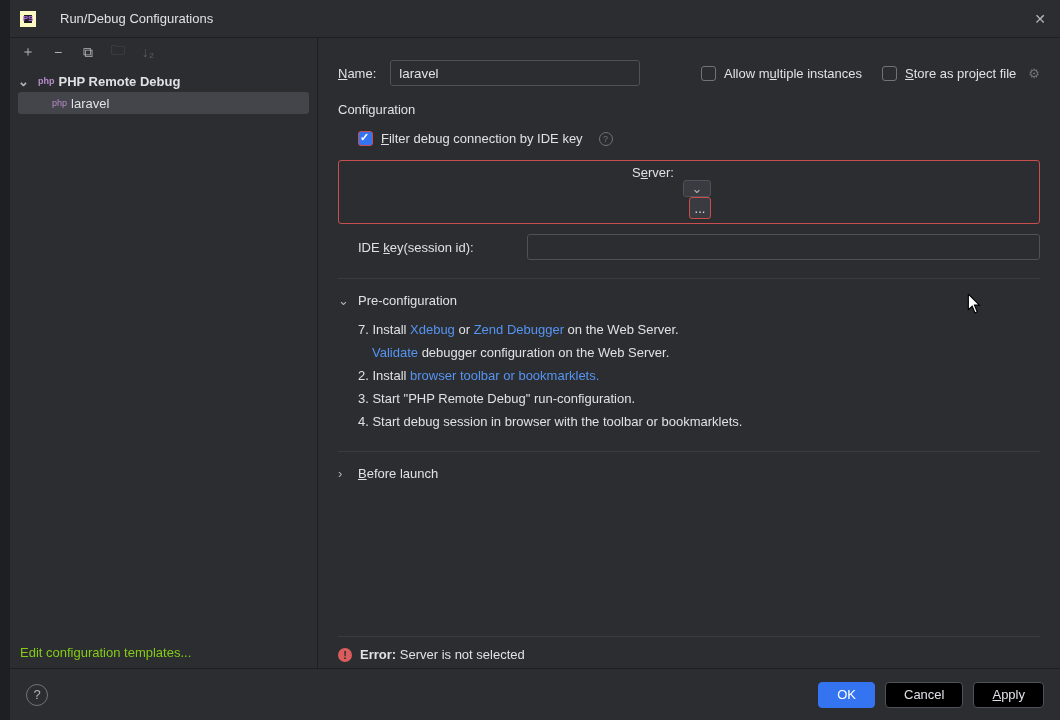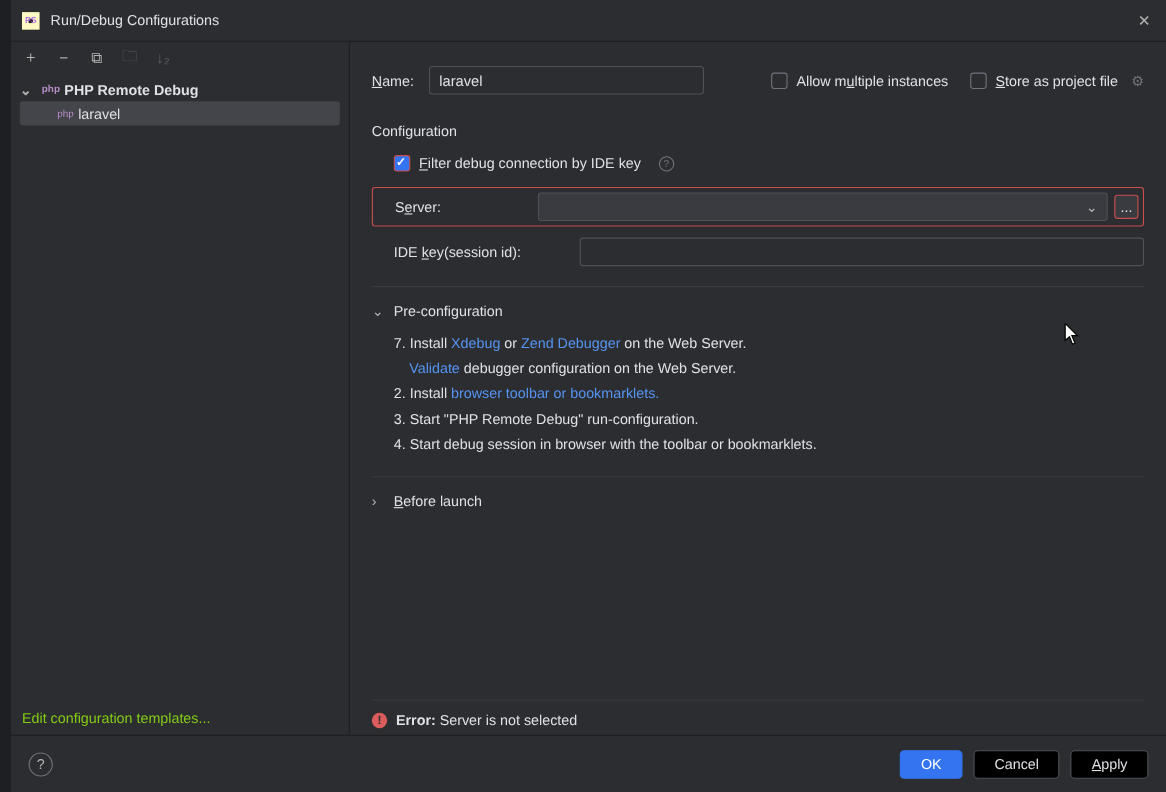--- a/index.html
+++ b/index.html
@@ -18,22 +18,22 @@
     }
     .titlebar {
       position: absolute; left: 10px; top: 0; right: 0; height: 38px;
       background: #2b2d30;
       display: flex; align-items: center;
       padding: 0 10px;
       border-bottom: 1px solid #1e1f22;
     }
     .titlebar .ps-icon {
       width: 16px; height: 16px; background: #1e1f22;
-      border: 6px solid #fef9c3;
-      margin-right: 10px;
+      border: 4px solid #fef9c3;
+      margin-right: 24px;
       display:flex;align-items:center;justify-content:center;
       font-size:8px;font-weight:bold;color:#b971e8;
     }
     .titlebar .title { flex: 1; }
     .titlebar .close { color:#b4b4b4; font-size:14px; cursor:pointer; padding:0 4px;}
     .sidebar {
       position: absolute; left: 10px; top: 38px; width: 308px; bottom: 52px;
       background: #2b2d30;
       border-right: 1px solid #1e1f22;
       display:flex; flex-direction:column;
@@ -50,40 +50,40 @@
     .tree-node.child { background:#43454a; border-radius:3px; padding-left:34px;}
     .tree-node.parent .chev { width:20px; color:#b4b4b4;}
     .tree-node .cfg-icon { font-size:9px; color:#b88dca; margin-right:4px; }
     .sb-footer { padding: 8px 10px; }
     .sb-footer a { color:#84cc16; cursor:pointer; }
     .main {
       position:absolute; left:318px; top:38px; right:0; bottom:52px;
       padding: 22px 20px 0 20px;
       overflow:hidden;
     }
-    .row1 { display:flex; align-items:center; margin-bottom:26px; }
+    .row1 { display:flex; align-items:center; margin-bottom:16px; }
     .lbl { white-space:nowrap; }
     .u { text-decoration:underline; }
     .name-input {
       margin-left:14px; width:250px; height:26px;
       background:#2b2d30; border:1px solid #4e5157; border-radius:3px;
       color:#dfe1e5; padding:0 8px;
     }
     .spacer { flex:1; }
     .chk-group { display:flex; align-items:flex-end; gap:8px; margin-left:20px;}
     .chk { width:15px; height:15px; border:1px solid #6f737a; border-radius:3px; background:transparent;}
     .chk.checked { background:#3574f0; border-color:#3574f0; position:relative;}
     .chk.checked::after { content:"✓"; color:#fff; font-size:11px; position:absolute; left:1px; top:-1px; font-weight:bold;}
     .gear { color:#6f737a; margin-left:4px;}
     .section-title { margin-bottom:14px; }
     .form-row { display:flex; align-items:center; margin-bottom:10px; padding-left:20px;gap:39px;}
     .form-row .flabel { width:130px; }
     .help-icon { width:14px;height:14px;border:1px solid #6f737a;border-radius:50%;display:inline-flex;align-items:center;justify-content:center;font-size:9px;color:#6f737a;margin-left:8px;}
     .filter-row { display:flex;align-items:center; padding-left:20px; margin-bottom:14px; gap:8px;}
-    .red-box { border:1px solid #c94f4f !important; border-radius:3px;}
+    .red-box { border:1px solid #c94f4f !important; border-radius:3px;flex-direction:column;}
     .server-row { display:flex;align-items:center; padding-left:20px; margin-bottom:10px; gap:0;}
     .server-row .flabel { width:130px;}
     .server-select {
       flex:1; height:26px; background:#393b40; border:1px solid #4e5157; border-radius:3px;
       display:flex; align-items:center; justify-content:flex-end; padding:0 8px; color:#b4b4b4;
     }
     .server-browse {
       width:22px;height:22px;margin-left:6px;border:1px solid #4e5157;border-radius:3px;
       background:#393b40;display:flex;align-items:center;justify-content:center;color:#dfe1e5;
     }

